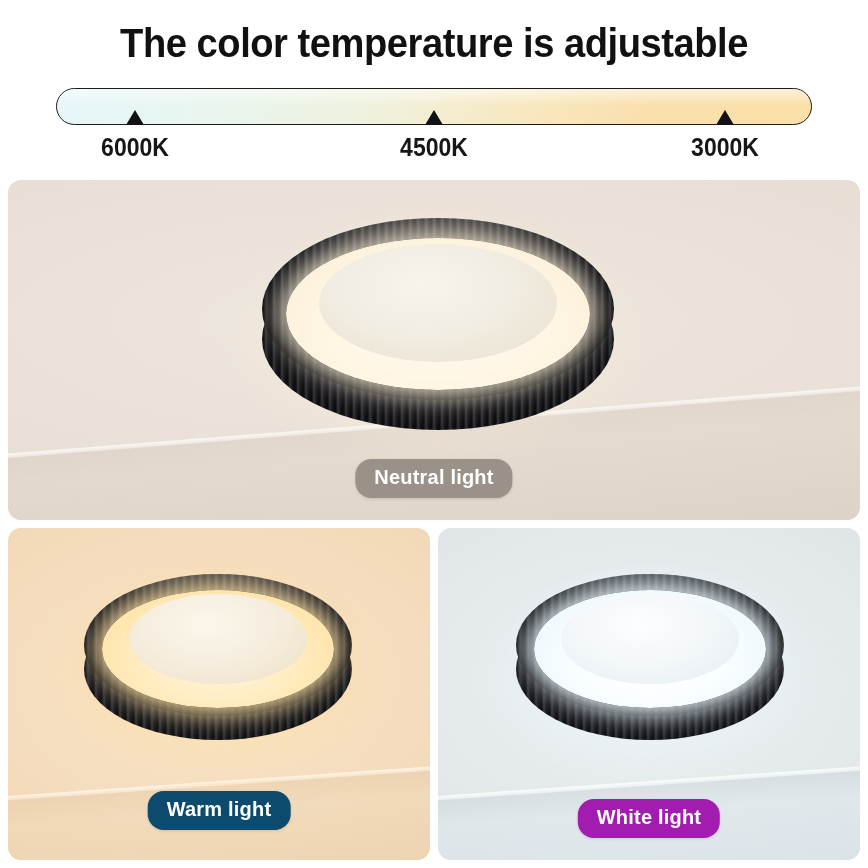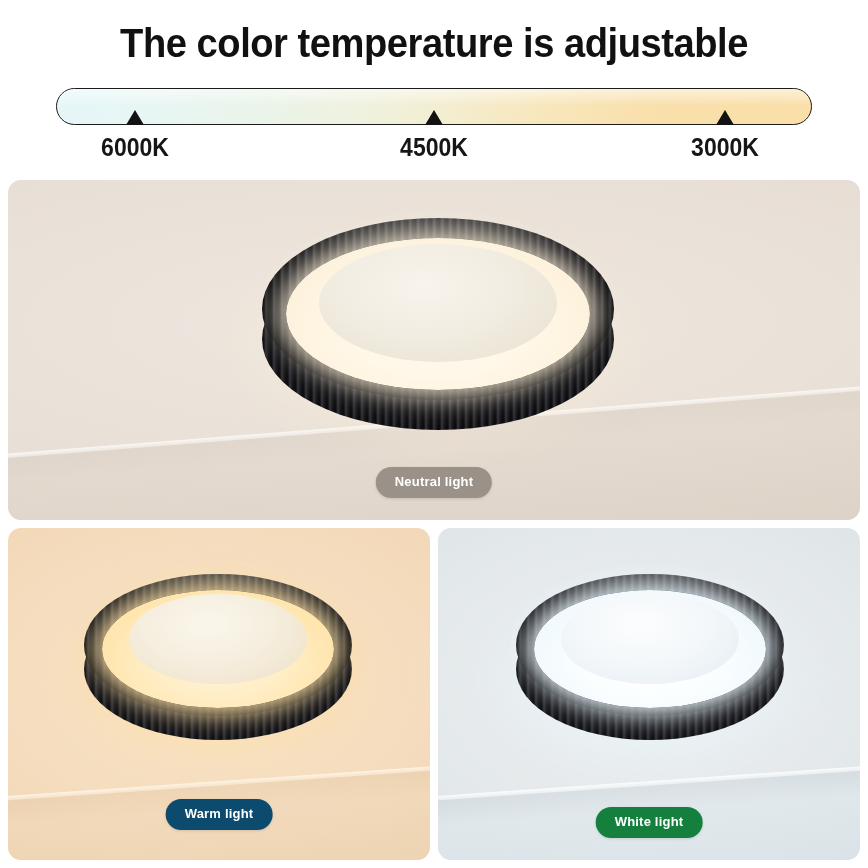--- a/index.html
+++ b/index.html
@@ -198,21 +198,21 @@
     filter: blur(26px);
     pointer-events: none;
   }
 
   
   .badge {
     position: absolute;
     padding: 7px 19px 9px 19px;
     border-radius: 16px;
     color: #ffffff;
-    font-size: 13px;
+    font-size: 20px;
     font-weight: bold;
     letter-spacing: 0.2px;
     white-space: nowrap;
     transform: translateX(-50%);
     box-shadow: 0 1px 3px rgba(0,0,0,0.12);
     margin-top: 24px;
   }
 </style>
 </head>
 <body>
@@ -291,17 +291,17 @@
         <div class="lamp-outer-ring" style="left:0; top:0; width:268px; height:142px;"></div>
         <div class="lamp-rim-sheen" style="left:0; top:0; width:268px; height:142px;"></div>
 
         <div class="diffuser-ring" style="left:18px; top:16px; width:232px; height:118px;
                     background:radial-gradient(ellipse at 50% 58%, #ffffff 0%, #fbfeff 40%, #f0f9fd 74%, #e8f4fa 100%);
                     box-shadow:0 0 24px 8px rgba(235,248,255,0.95);"></div>
         <div class="diffuser-dome" style="left:45px; top:20px; width:178px; height:90px;
                     background:radial-gradient(ellipse at 44% 34%, #fcfdfe 0%, #f4f8fa 44%, #eaf1f5 78%, #e2ebf0 100%);"></div>
       </div>
 
-      <div class="badge" style="left:50%; bottom:22px; background:#15803d;">White light</div>
+      <div class="badge" style="left:50%; bottom:22px; background:#a21caf;">White light</div>
     </div>
 
   </div>
 </div>
 
 </body></html>

